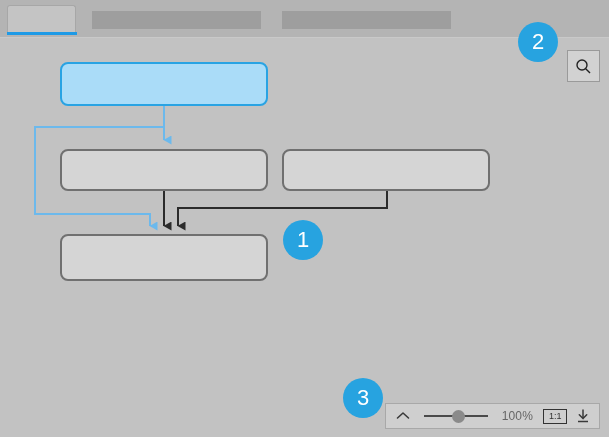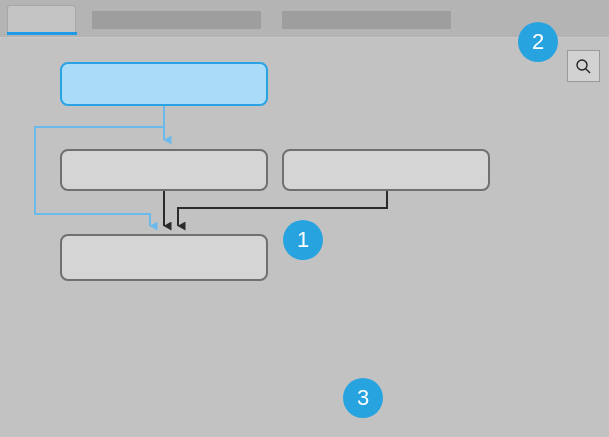--- a/index.html
+++ b/index.html
@@ -240,18 +240,44 @@
 
   </div>
 
   <div class="search-btn">
     <svg width="17" height="17" viewBox="0 0 17 17">
       <circle cx="7" cy="7" r="5" fill="none" stroke="#222222" stroke-width="1.4"></circle>
       <line x1="10.7" y1="10.7" x2="15" y2="15" stroke="#222222" stroke-width="1.4"></line>
     </svg>
   </div>
 
+  <div class="zoombar">
+
+    <div class="zb-chevron">
+      <svg width="14" height="10" viewBox="0 0 14 10">
+        <path d="M1.5,7 L7,2 L12.5,7" fill="none" stroke="#3a3a3a" stroke-width="1.6" stroke-linecap="round" stroke-linejoin="round"></path>
+      </svg>
+    </div>
+
+    <div class="zb-slider">
+      <div class="zb-track"></div>
+      <div class="zb-thumb"></div>
+    </div>
+
+    <div class="zb-pct">100%</div>
+
+    <div class="zb-oneone">1:1</div>
+
+    <div class="zb-download">
+      <svg width="16" height="16" viewBox="0 0 16 16">
+        <line x1="8" y1="1.5" x2="8" y2="10" stroke="#3a3a3a" stroke-width="1.5"></line>
+        <path d="M4.3,6.8 L8,10.6 L11.7,6.8" fill="none" stroke="#3a3a3a" stroke-width="1.5" stroke-linecap="round" stroke-linejoin="round"></path>
+        <line x1="3" y1="13.5" x2="13" y2="13.5" stroke="#3a3a3a" stroke-width="1.5"></line>
+      </svg>
+    </div>
+
+  </div>
 
   <div class="badge b1">1</div>
   <div class="badge b2">2</div>
   <div class="badge b3">3</div>
 
 </div>
 
 </body></html>

